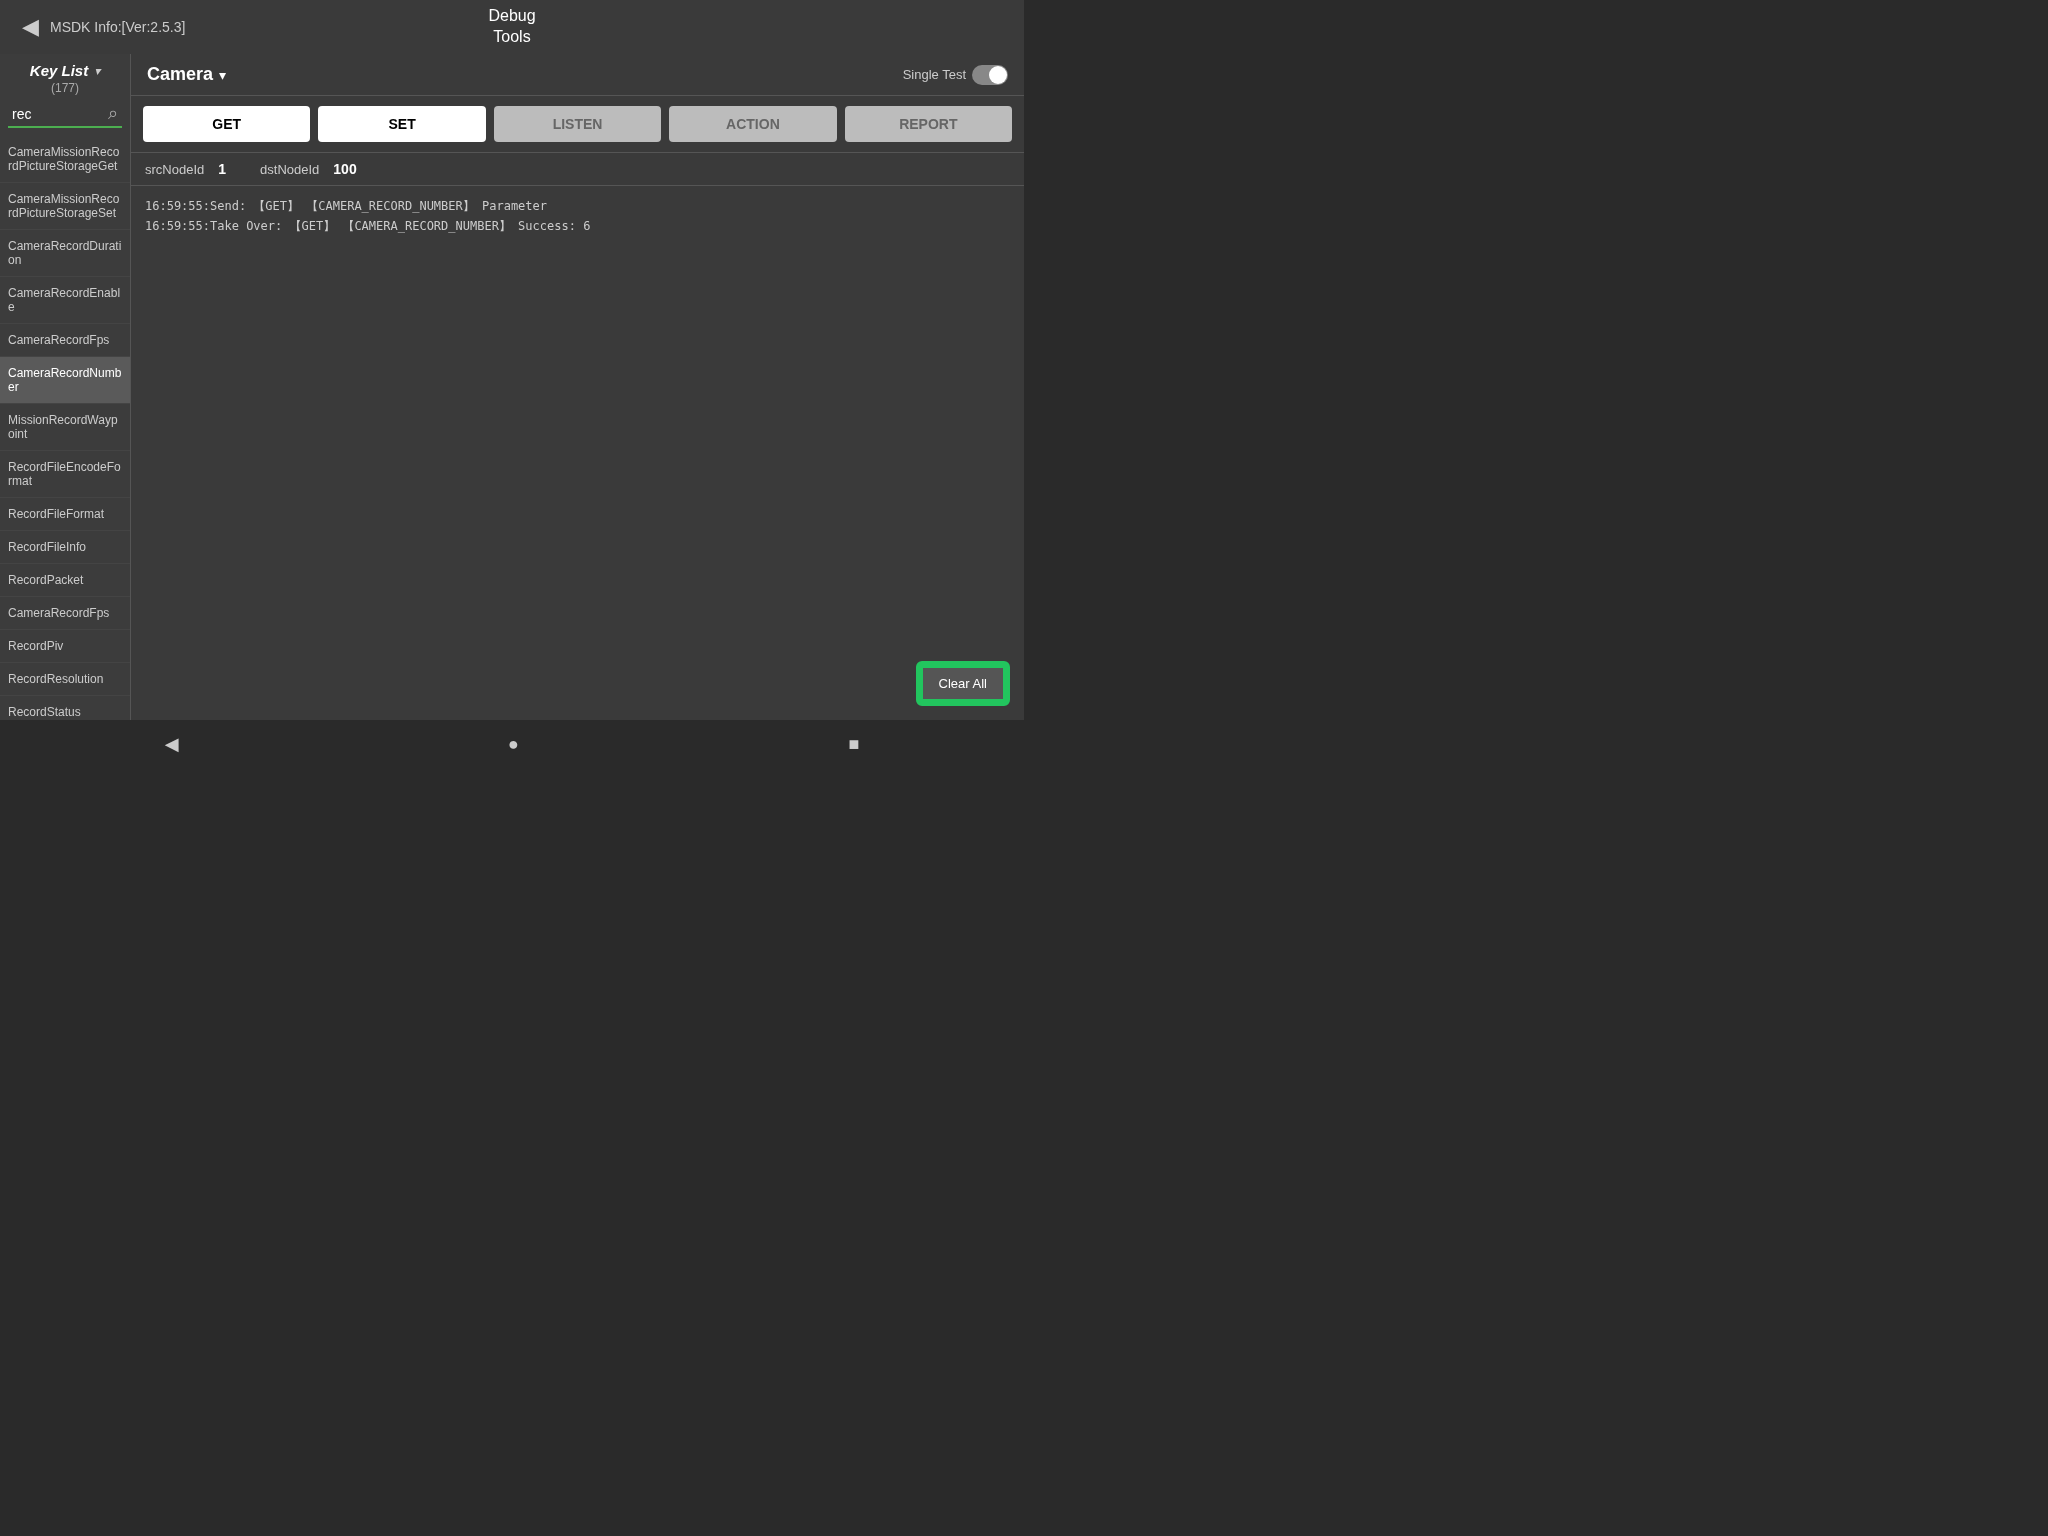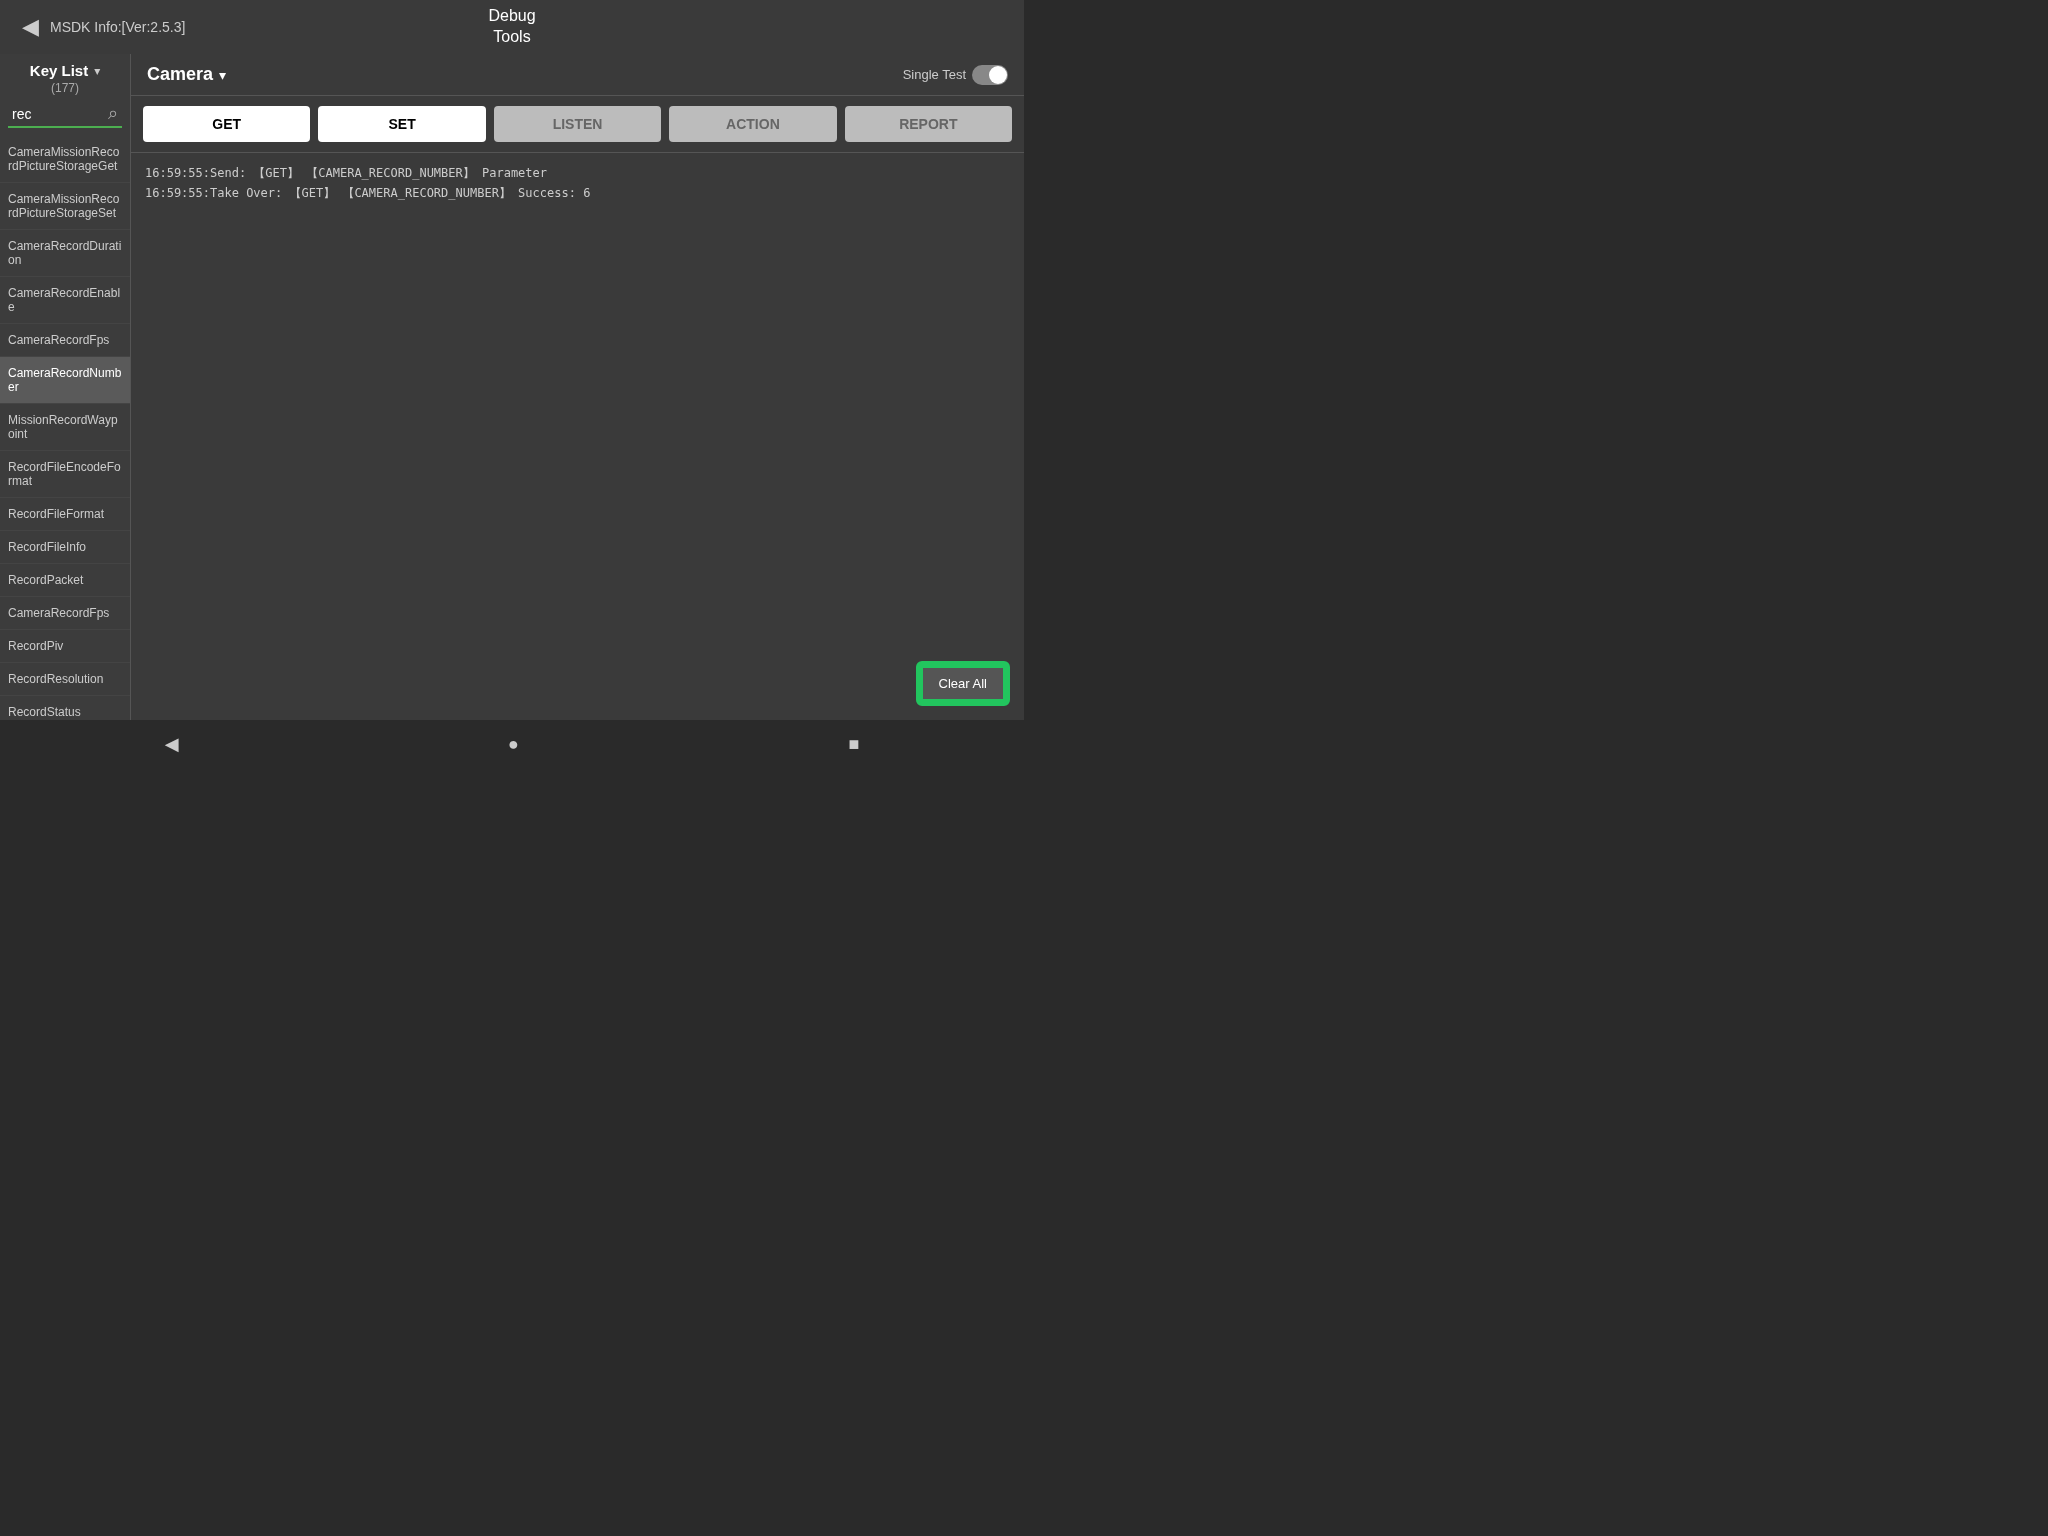--- a/index.html
+++ b/index.html
@@ -61,20 +61,21 @@
       flex-direction: column;
       flex-shrink: 0;
       overflow: hidden;
     }
     .sidebar-header {
       display: flex;
       align-items: center;
       justify-content: center;
       padding: 8px 4px 2px;
       gap: 6px;
+      font-style: italic;
     }
     .sidebar-title {
       color: #fff;
       font-size: 15px;
       font-weight: bold;
     }
     .chevron-icon {
       color: #ccc;
       font-size: 12px;
     }
@@ -331,20 +332,26 @@
     </div>
 
     <div class="action-buttons" id="action-buttons">
     <button class="action-btn active">GET</button>
         <button class="action-btn active">SET</button>
         <button class="action-btn dim">LISTEN</button>
         <button class="action-btn dim">ACTION</button>
         <button class="action-btn dim">REPORT</button>
       </div>
 
+    <div class="node-row">
+      <span class="node-label">srcNodeId</span>
+      <span class="node-value">1</span>
+      <span class="node-label">dstNodeId</span>
+      <span class="node-value">100</span>
+    </div>
 
     <div class="log-area" id="log-area">
 
       <div class="log-line">16:59:55:Send:  【GET】 【CAMERA_RECORD_NUMBER】 Parameter</div>
         <div class="log-line">16:59:55:Take Over:  【GET】 【CAMERA_RECORD_NUMBER】 Success: 6</div>
         <button class="clear-all-btn">Clear All</button>
     </div>
 
   </div>
 </div>

